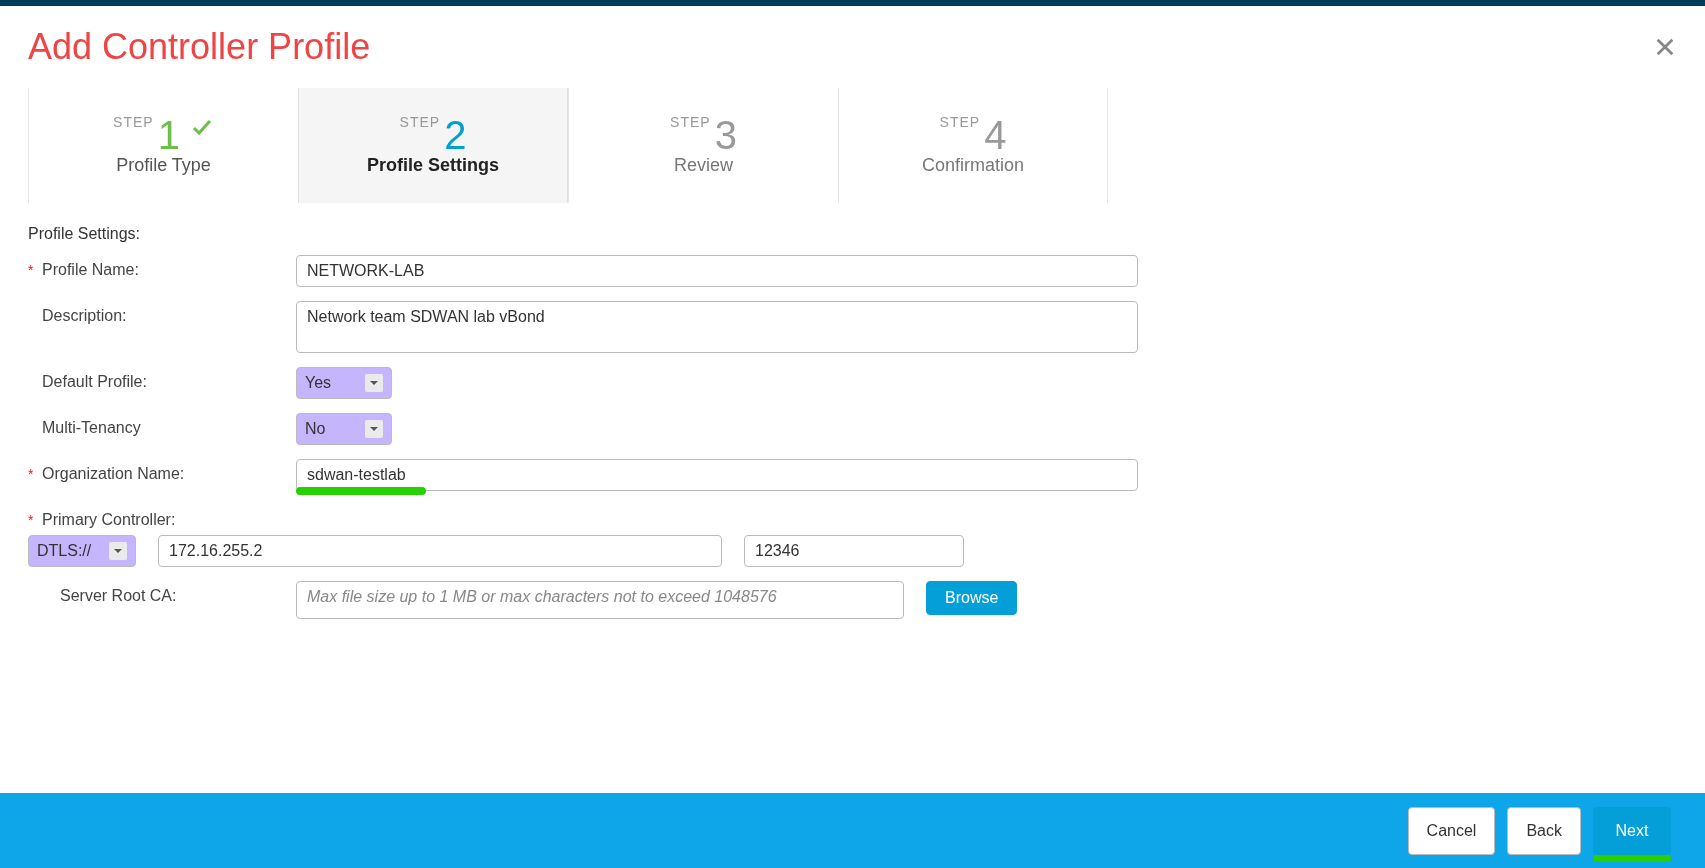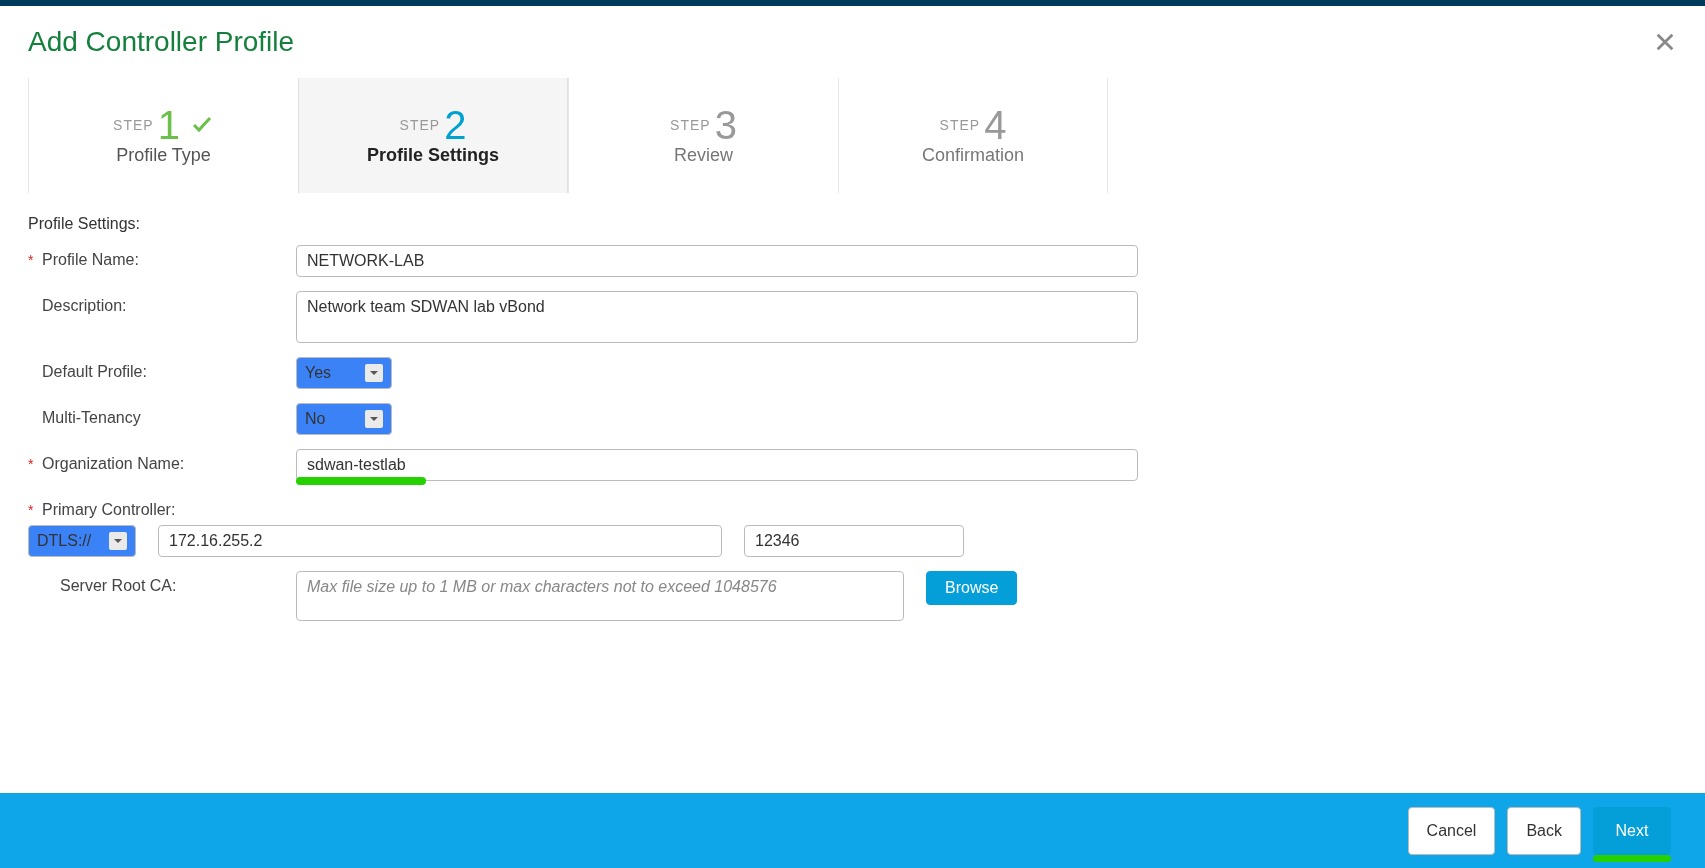--- a/index.html
+++ b/index.html
@@ -21,23 +21,23 @@
     display: flex;
     flex-direction: column;
   }
   .header {
     padding: 20px 28px 10px 28px;
     display: flex;
     align-items: center;
     justify-content: space-between;
   }
   .title {
-    font-size: 28px;
+    font-size: 36px;
     font-weight: 400;
-    color: #15803d;
+    color: #ef4444;
   }
   .close-icon {
     width: 24px; height: 24px;
     cursor: pointer;
     color: #888;
     display: flex; align-items: center; justify-content: center;
   }
   .close-icon svg { width: 22px; height: 22px; fill: none; stroke: #888; stroke-width: 3; }
 
   .steps {
@@ -53,21 +53,21 @@
     align-items: center;
     justify-content: center;
     border-left: 1px solid #e6e6e6;
     position: relative;
   }
   .step.active {
     background: #f5f5f5;
     border-left: 1px solid #e0e0e0;
     border-right: 1px solid #e0e0e0;
   }
-  .step-row1 { display: flex; align-items: center; gap: 4px; line-height: 1; }
+  .step-row1 { display: flex; align-items: flex-start; gap: 4px; line-height: 1; }
   .step-word { font-size: 14px; letter-spacing: 1px; color: #999; }
   .step-num {
     font-size: 40px;
     font-weight: 300;
     color: #999;
   }
   .step.completed .step-num { color: #6cc04a; }
   .step.active .step-num { color: #00a0d1; }
   .check-icon {
     margin-left: 6px;
@@ -117,32 +117,32 @@
   }
   input[type=text]::placeholder, textarea::placeholder {
     color: #888; font-style: italic;
   }
   .w-lg { width: 842px; }
   .w-sm { width: 96px; height: 32px; }
   .w-med { width: 212px; height: 32px; }
   .w-addr { width: 564px; height: 32px; }
   .w-port { width: 220px; height: 32px; }
   textarea.w-lg { height: 52px; resize: none; }
-  textarea.rootca { width: 608px; height: 50px; resize: none; font-style: italic; color:#888;}
+  textarea.rootca { width: 608px; height: 38px; resize: none; font-style: italic; color:#888;}
 
   .select {
     display: inline-flex;
     align-items: center;
     justify-content: space-between;
     border: 1px solid #bbb;
     border-radius: 4px;
     padding: 4px 8px;
     font-size: 16px;
     cursor: pointer;
-    background: #3b82f6;
+    background: #c4b5fd;
   }
   .select .caret {
     margin-left: 8px;
     background: #eaeaea;
     border-radius: 2px;
     width: 18px; height: 18px;
     display: flex; align-items: center; justify-content: center;
   }
   .select .caret svg { width: 10px; height: 10px; fill: #555; }
 

